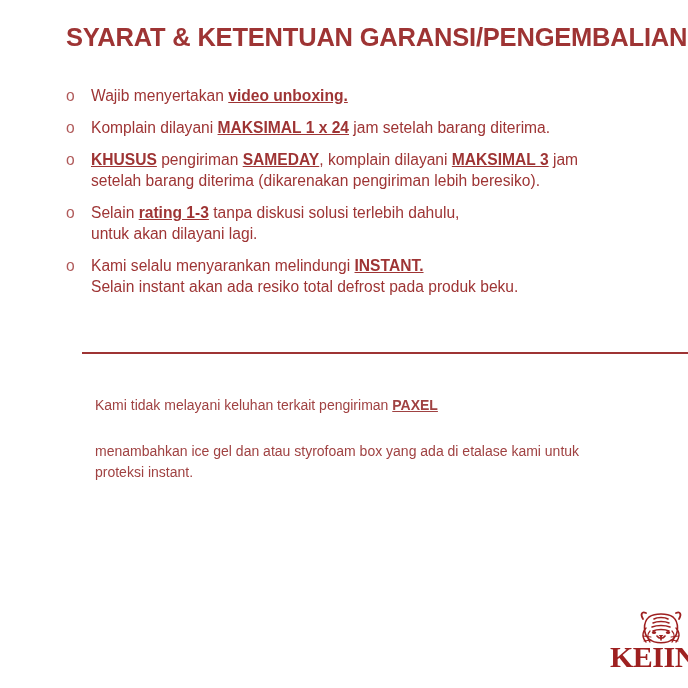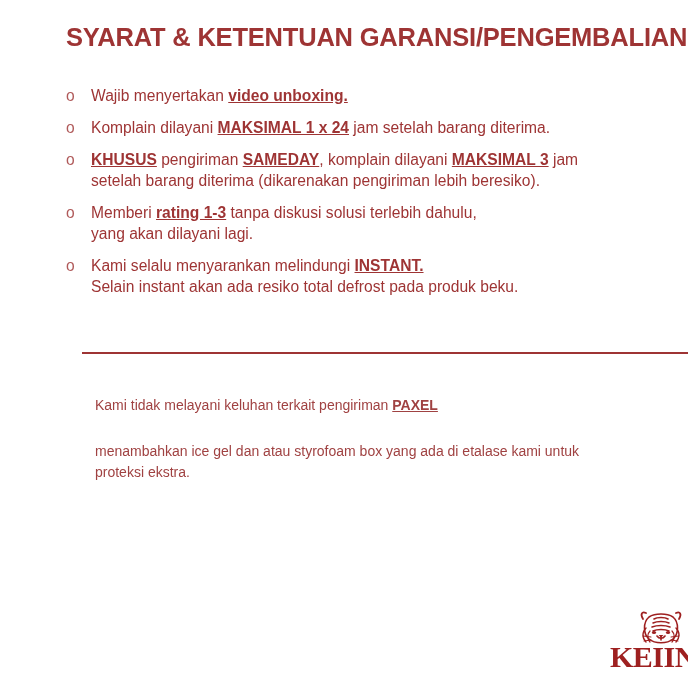--- a/index.html
+++ b/index.html
@@ -137,39 +137,39 @@
         <span class="bullet-marker">o</span>
         <span class="bullet-line"><span>Komplain dilayani </span><span class="b">MAKSIMAL 1 x 24</span><span> jam setelah barang diterima.</span></span>
       </div>
       <div class="bullet-item">
         <span class="bullet-marker">o</span>
         <span class="bullet-line"><span class="b">KHUSUS</span><span> pengiriman </span><span class="b">SAMEDAY</span><span>, komplain dilayani </span><span class="b">MAKSIMAL 3</span><span> jam</span></span>
         <span class="bullet-line"><span>setelah barang diterima (dikarenakan pengiriman lebih beresiko).</span></span>
       </div>
       <div class="bullet-item">
         <span class="bullet-marker">o</span>
-        <span class="bullet-line"><span>Memberi </span><span class="b">rating 1-3</span><span> tanpa diskusi solusi terlebih dahulu,</span></span>
-        <span class="bullet-line"><span>yang akan dilayani lagi.</span></span>
+        <span class="bullet-line"><span>Selain </span><span class="b">rating 1-3</span><span> tanpa diskusi solusi terlebih dahulu,</span></span>
+        <span class="bullet-line"><span>untuk akan dilayani lagi.</span></span>
       </div>
       <div class="bullet-item">
         <span class="bullet-marker">o</span>
         <span class="bullet-line"><span>Kami selalu menyarankan melindungi </span><span class="b">INSTANT.</span></span>
         <span class="bullet-line"><span>Selain instant akan ada resiko total defrost pada produk beku.</span></span>
       </div>
     </div>
 
   <div class="divider"></div>
 
   <div class="lower">
       <p class="para para-gap-1">
         <span class="line"><span>Kami tidak melayani keluhan terkait pengiriman </span><span class="b">PAXEL</span></span>
       </p>
       <p class="para para-gap-2">
         <span class="line"><span>menambahkan ice gel dan atau styrofoam box yang ada di etalase kami untuk</span></span>
-        <span class="line"><span>proteksi ekstra.</span></span>
+        <span class="line"><span>proteksi instant.</span></span>
       </p>
     </div>
 
   <div class="logo">
     <div class="logo-mark">
       <svg viewBox="0 0 64 40" width="64" height="40" aria-hidden="true">
         <g fill="none" stroke="#9e2020" stroke-width="1.6" stroke-linecap="round">
 
           <path d="M14 11 C11 6, 13 3, 17 5" stroke-width="1.8"></path>
           <path d="M50 11 C53 6, 51 3, 47 5" stroke-width="1.8"></path>

